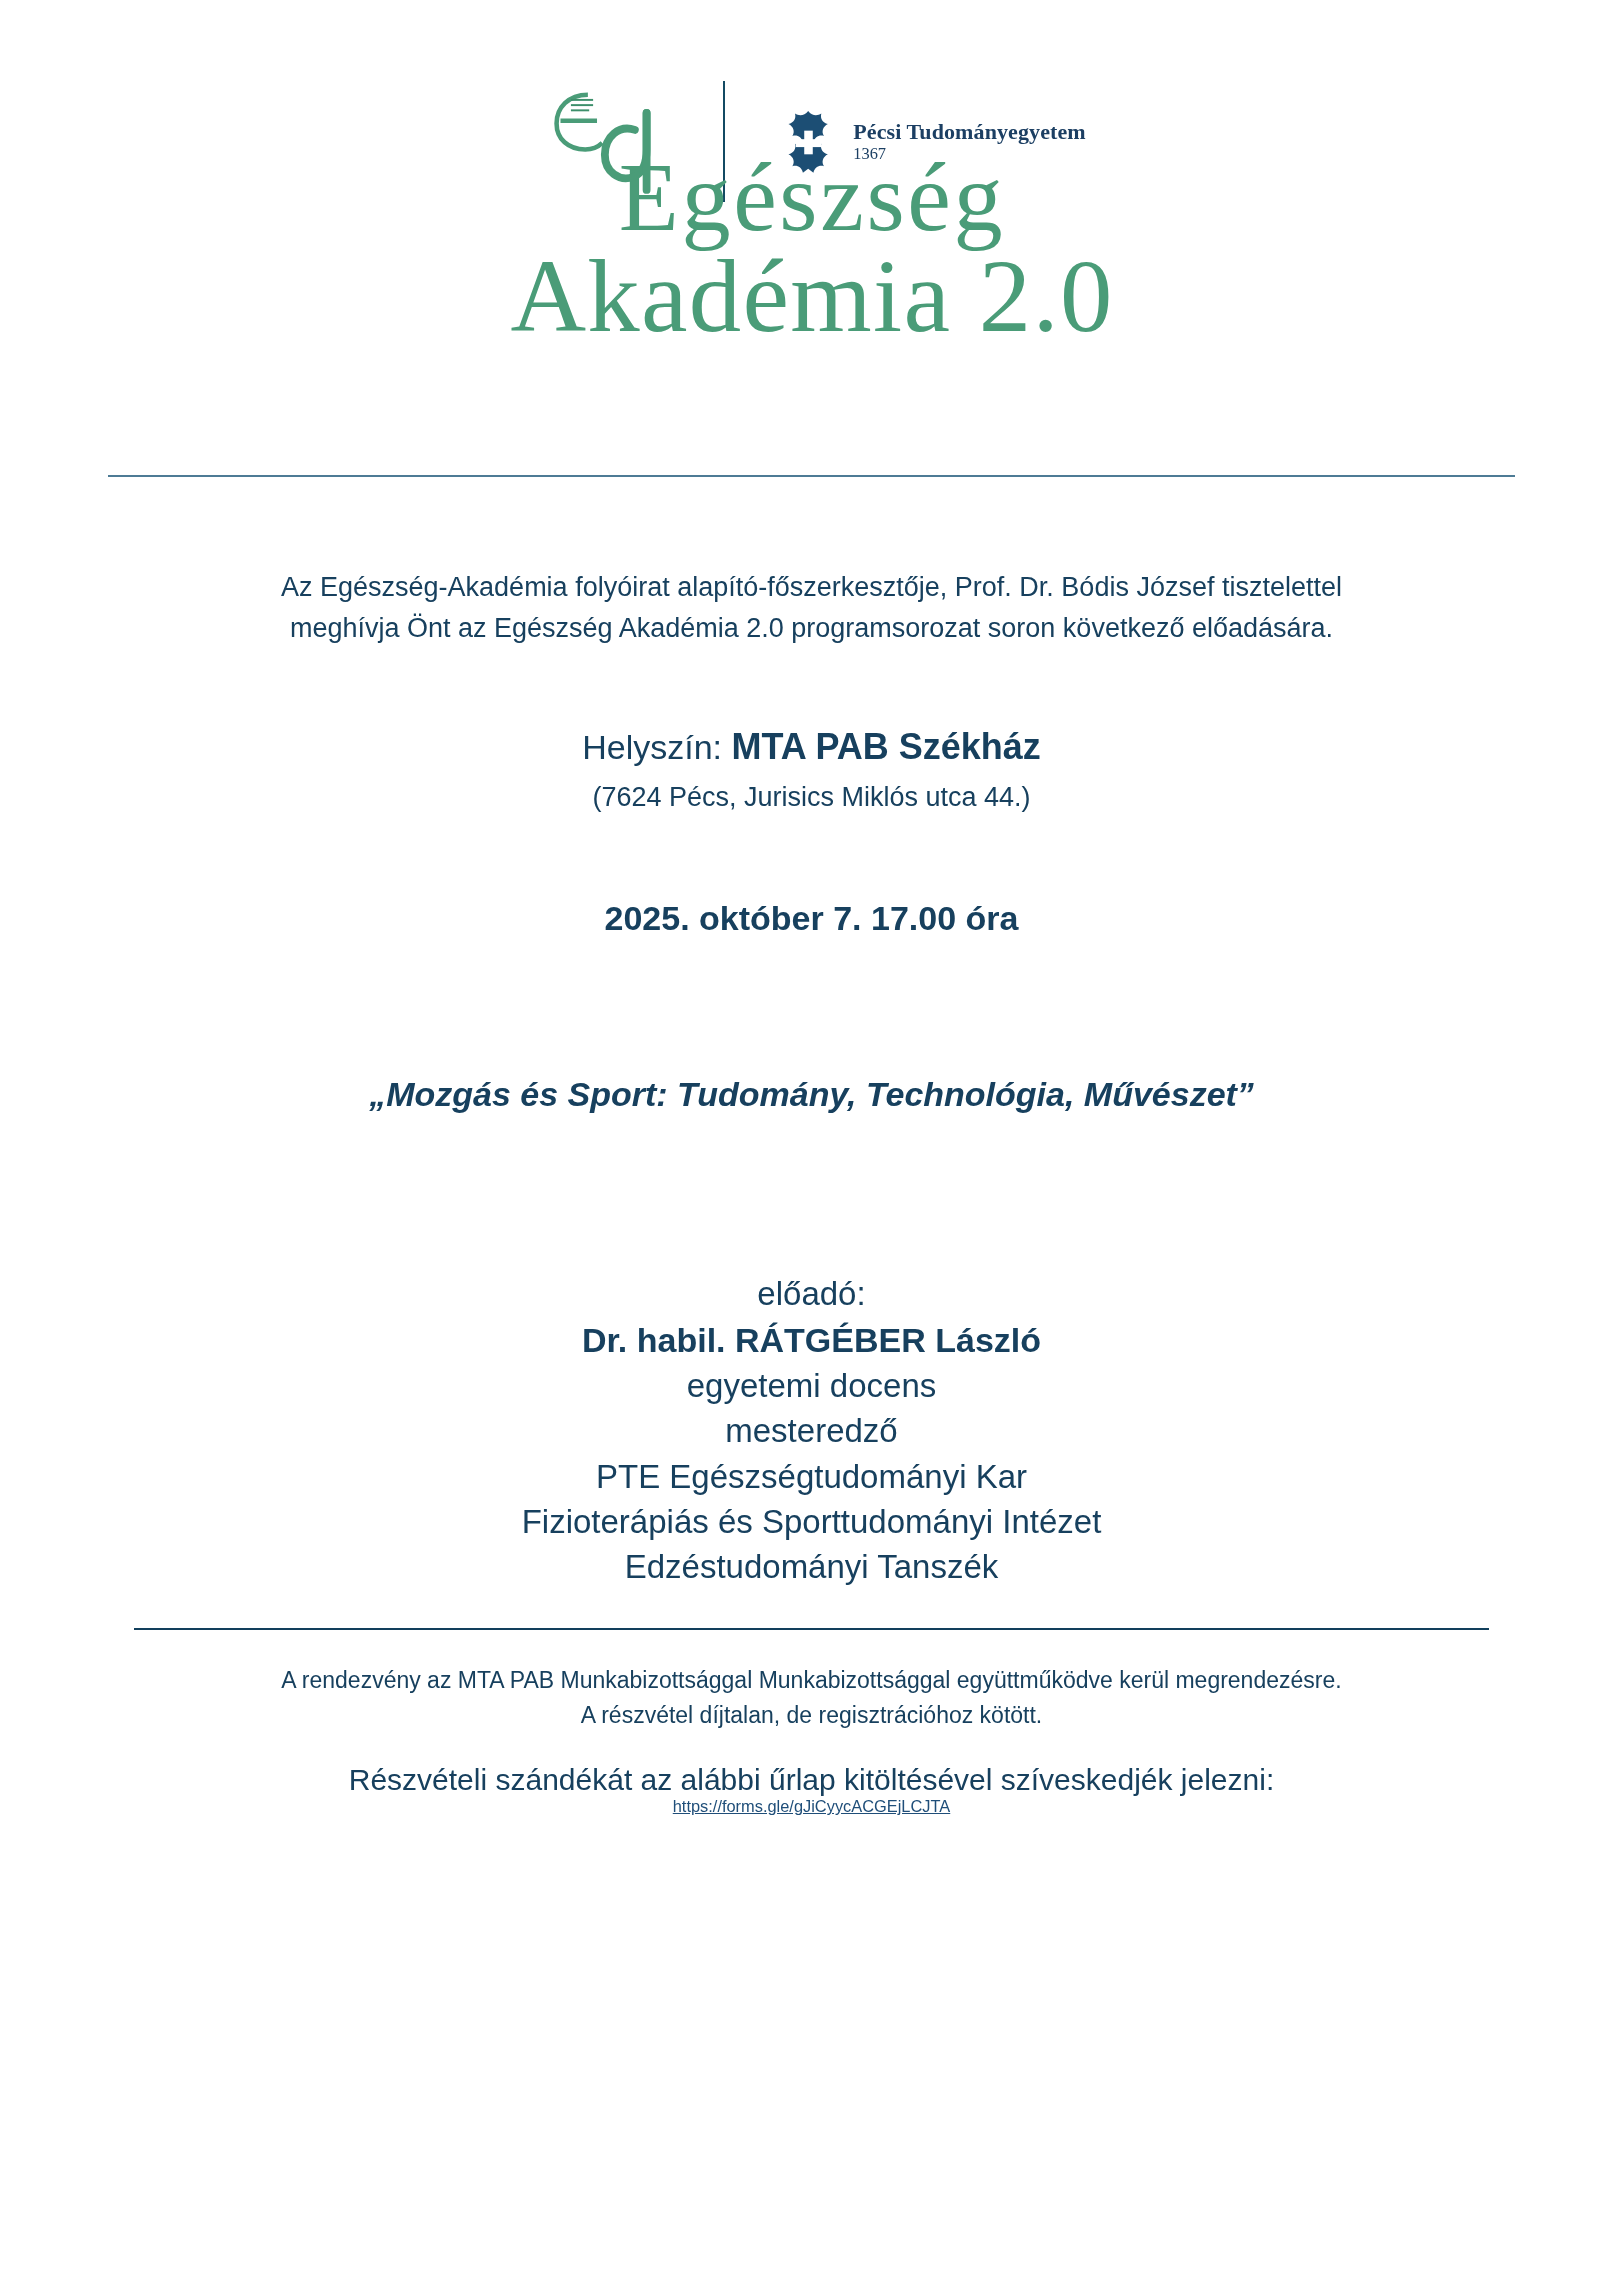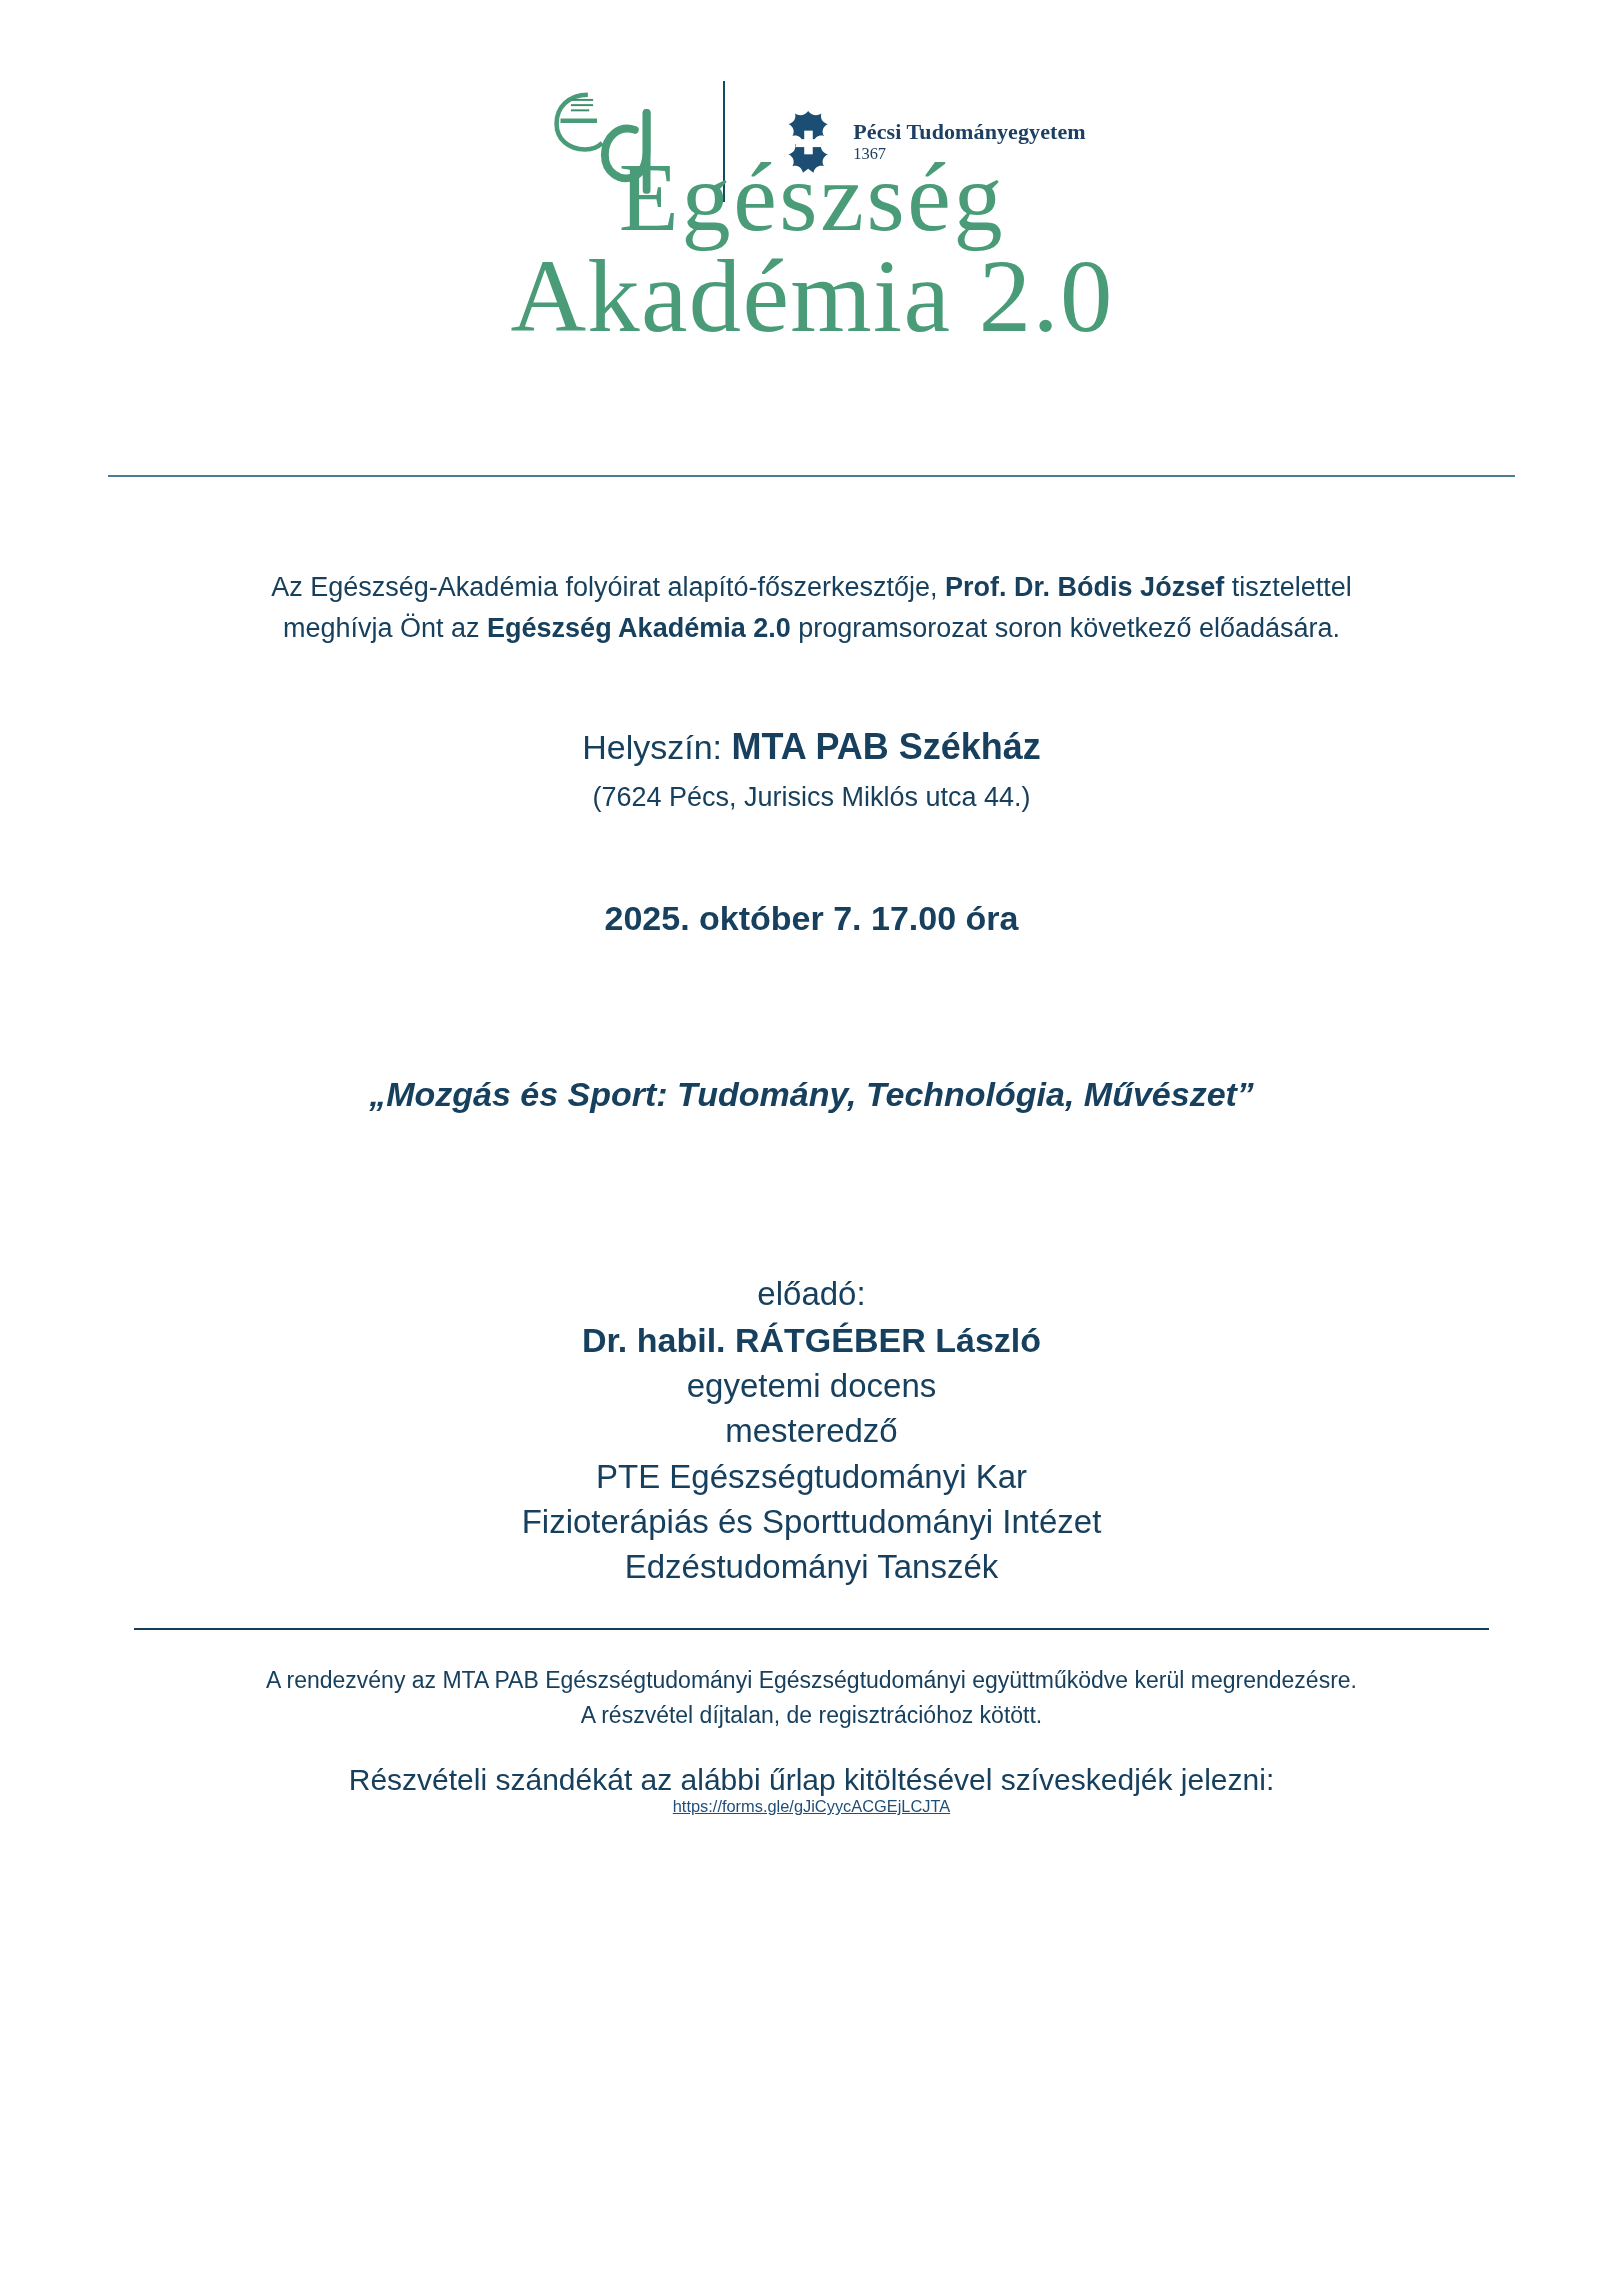--- a/index.html
+++ b/index.html
@@ -101,21 +101,21 @@
   .content {
     text-align: center;
   }
   .intro {
     margin-top: 90px;
     font-size: 27px;
     line-height: 1.52;
     color: #17405e;
     padding: 0 262px;
   }
-  .intro b { font-weight: bold; text-align: right; }
+  .intro b { font-weight: normal; text-align: right; }
 
   .venue {
     margin-top: 77px;
     font-size: 34px;
     color: #17405e;
   }
   .venue b { font-weight: bold; font-size: 36px; }
 
   .address {
     margin-top: 14.4px;
@@ -255,20 +255,20 @@
       <div>mesteredző</div>
       <div>PTE Egészségtudományi Kar</div>
       <div>Fizioterápiás és Sporttudományi Intézet</div>
       <div>Edzéstudományi Tanszék</div>
     </div>
   </div>
 
   <div class="rule-bottom"></div>
 
   <div class="footer">
-    <div class="footer-note">A rendezvény az MTA PAB Egészségtudományi Egészségtudományi együttműködve kerül megrendezésre.</div>
+    <div class="footer-note">A rendezvény az MTA PAB Munkabizottsággal Munkabizottsággal együttműködve kerül megrendezésre.</div>
     <div class="footer-note">A részvétel díjtalan, de regisztrációhoz kötött.</div>
     <div class="footer-reg">Részvételi szándékát az alábbi űrlap kitöltésével szíveskedjék jelezni:</div>
     <a class="footer-link" href="#">https://forms.gle/gJiCyycACGEjLCJTA</a>
   </div>
 
 </div>
 
 
 </body></html>

